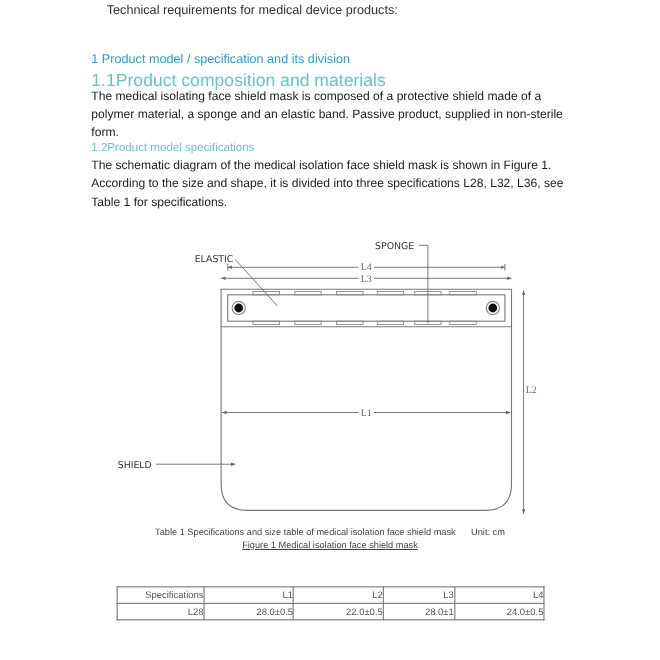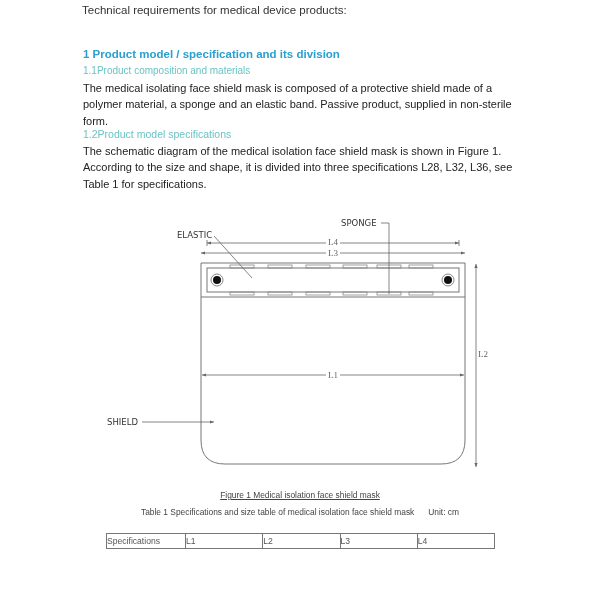--- a/index.html
+++ b/index.html
@@ -1,36 +1,36 @@
 <!DOCTYPE html>
 <html><head>
   <meta charset="utf-8">
   <style>
     html, body { margin: 0; padding: 0; background: #ffffff; }
     body { width: 600px; height: 600px; position: relative; overflow: hidden;
            font-family: "Liberation Sans", "DejaVu Sans", sans-serif; color: #222; }
     .abs { position: absolute; }
-    .title { left: 82px; top: 4px; font-size: 11.5px; color: #333; text-align: center; }
-    .h1 { left: 83px; top: 48px; font-size: 11.5px; color: #2a9fd0; font-weight: bold; }
-    .h2 { left: 83px; top: 65px; font-size: 10px; color: #6cc3c3; }
+    .title { left: 97px; top: 4px; font-size: 11.5px; color: #333; text-align: center; }
+    .h1 { left: 83px; top: 48px; font-size: 11.5px; color: #2a9fd0; font-weight: normal; }
+    .h2 { left: 83px; top: 65px; font-size: 16px; color: #6cc3c3; }
     .h2b { left: 83px; top: 128px; font-size: 10.5px; color: #6cc3c3; }
     .para { left: 83px; font-size: 11px; line-height: 16.3px; color: #222; width: 440px; }
     .p1 { top: 80px; }
     .p2 { top: 143px; }
     .caption { left: 0; width: 600px; text-align: center; font-size: 8.4px; color: #444; }
     .fig-cap { top: 490px; left: 0; text-decoration: underline; }
-    .tab-cap { top: 507px; left: 0; }
+    .tab-cap { top: 478px; left: 0; }
     .tab-cap .unit { margin-left: 14px; }
     svg.diagram { position: absolute; left: 0; top: 0; }
     .dlabel { font-family: "DejaVu Sans", sans-serif; font-size: 8.5px; fill: #333; }
     .dim { font-family: "Liberation Serif", serif; font-size: 9px; fill: #666; }
     table.spec { position: absolute; left: 106px; top: 533px; border-collapse: collapse;
                  width: 389px; font-size: 8.6px; color: #555; }
     table.spec td, table.spec th { border: 1px solid #777; height: 14px; padding: 0;
-                 text-align: left; font-weight: normal; }
+                 text-align: right; font-weight: normal; }
     table.spec th:first-child, table.spec td:first-child { width: 78px; }
   </style>
 </head>
 <body>
 
 <div class="abs title">Technical requirements for medical device products:</div>
 
 <div class="abs h1">1 Product model / specification and its division</div>
 <div class="abs h2">1.1Product composition and materials</div>
 <div class="abs para p1">The medical isolating face shield mask is composed of a protective shield made of a polymer material, a sponge and an elastic band. Passive product, supplied in non-sterile form.</div>
@@ -113,14 +113,21 @@
   <thead>
     <tr>
       <th>Specifications</th>
       <th>L1</th>
       <th>L2</th>
       <th>L3</th>
       <th>L4</th>
     </tr>
   </thead>
   <tbody>
+    <tr>
+      <td>L28</td>
+      <td>28.0±0.5</td>
+      <td>22.0±0.5</td>
+      <td>28.0±1</td>
+      <td>24.0±0.5</td>
+    </tr>
   </tbody>
 </table>
 
 </body></html>

